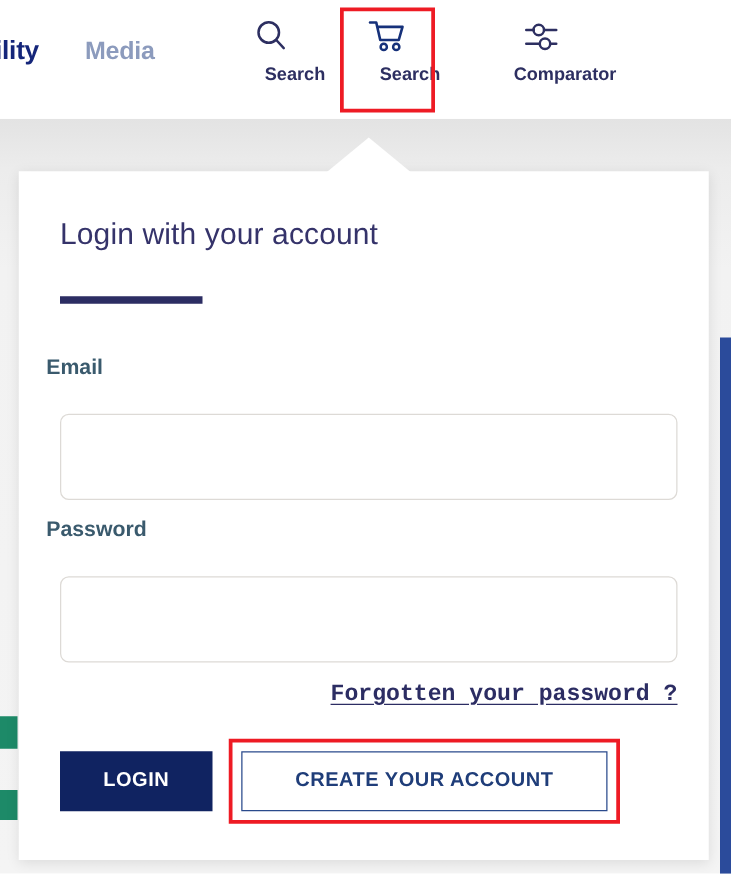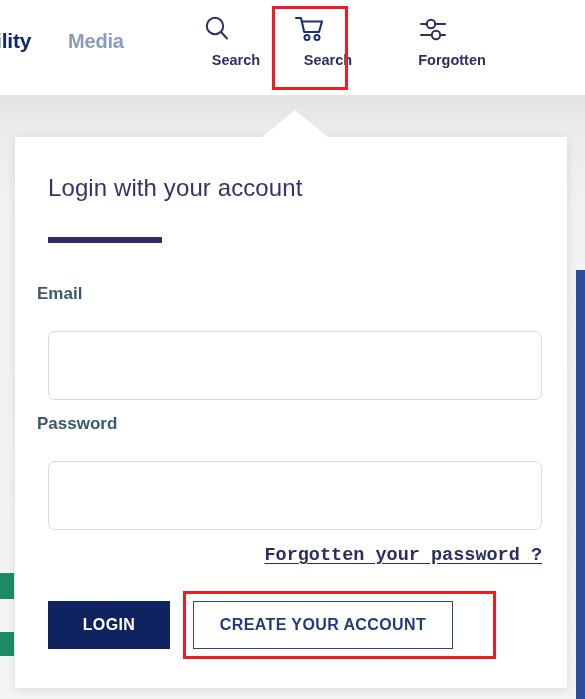--- a/index.html
+++ b/index.html
@@ -193,21 +193,21 @@
     border: none;
     display: flex;
     align-items: center;
     justify-content: center;
     cursor: pointer;
     font-family: "Liberation Sans", sans-serif;
   }
   .btn-create {
     position: absolute;
     left: 178px; top: 464px;
-    width: 260px; height: 48px;
+    width: 293px; height: 48px;
     background: #ffffff;
     color: #1f3d79;
     font-size: 16px;
     font-weight: bold;
     letter-spacing: 0.4px;
     border: 1.5px solid #2a4a8c;
     display: flex;
     align-items: center;
     justify-content: center;
     cursor: pointer;
@@ -264,21 +264,21 @@
       <span class="ico">
         <svg width="34" height="30" viewBox="0 0 34 30">
           <line x1="5" y1="10" x2="11" y2="10" stroke="#2d2f61" stroke-width="2" stroke-linecap="round"></line>
           <circle cx="15" cy="10" r="4.2" fill="none" stroke="#2d2f61" stroke-width="2"></circle>
           <line x1="19.5" y1="10" x2="29" y2="10" stroke="#2d2f61" stroke-width="2" stroke-linecap="round"></line>
           <line x1="5" y1="21" x2="15.5" y2="21" stroke="#2d2f61" stroke-width="2" stroke-linecap="round"></line>
           <circle cx="20" cy="21" r="4.2" fill="none" stroke="#2d2f61" stroke-width="2"></circle>
           <line x1="24.5" y1="21" x2="29" y2="21" stroke="#2d2f61" stroke-width="2" stroke-linecap="round"></line>
         </svg>
       </span>
-      <span class="lbl">Forgotten</span>
+      <span class="lbl">Comparator</span>
     </div>
 
   </div>
 
   <div class="hl-sample"></div>
 
   <div class="panel-arrow"></div>
 
   <div class="panel">
 

